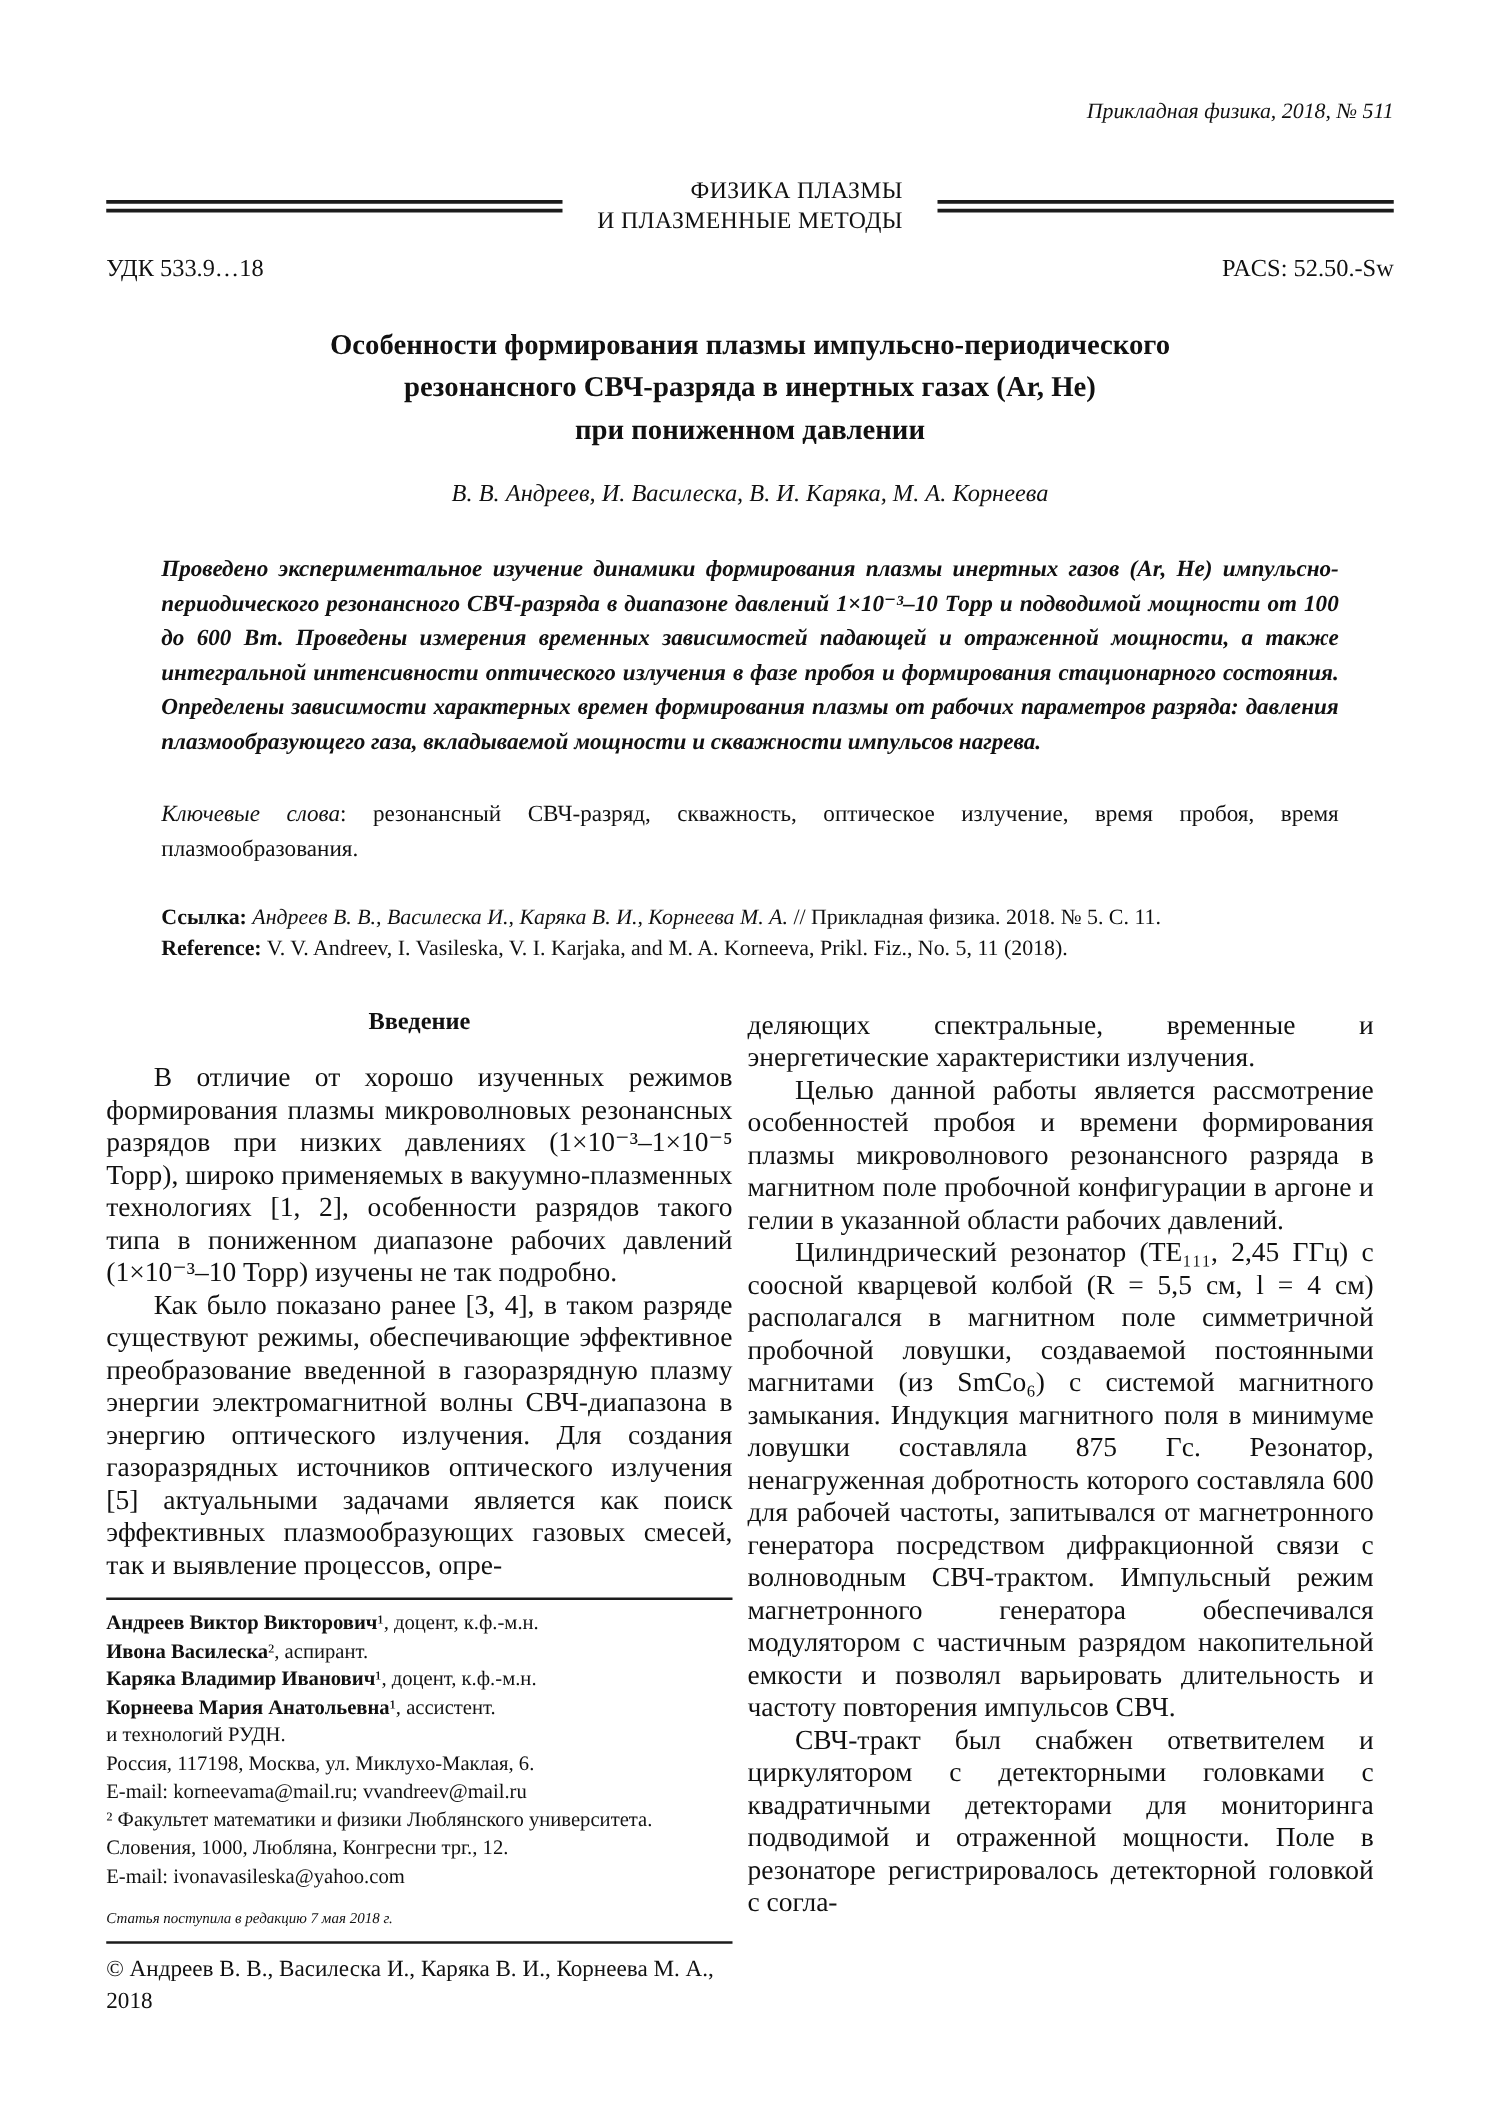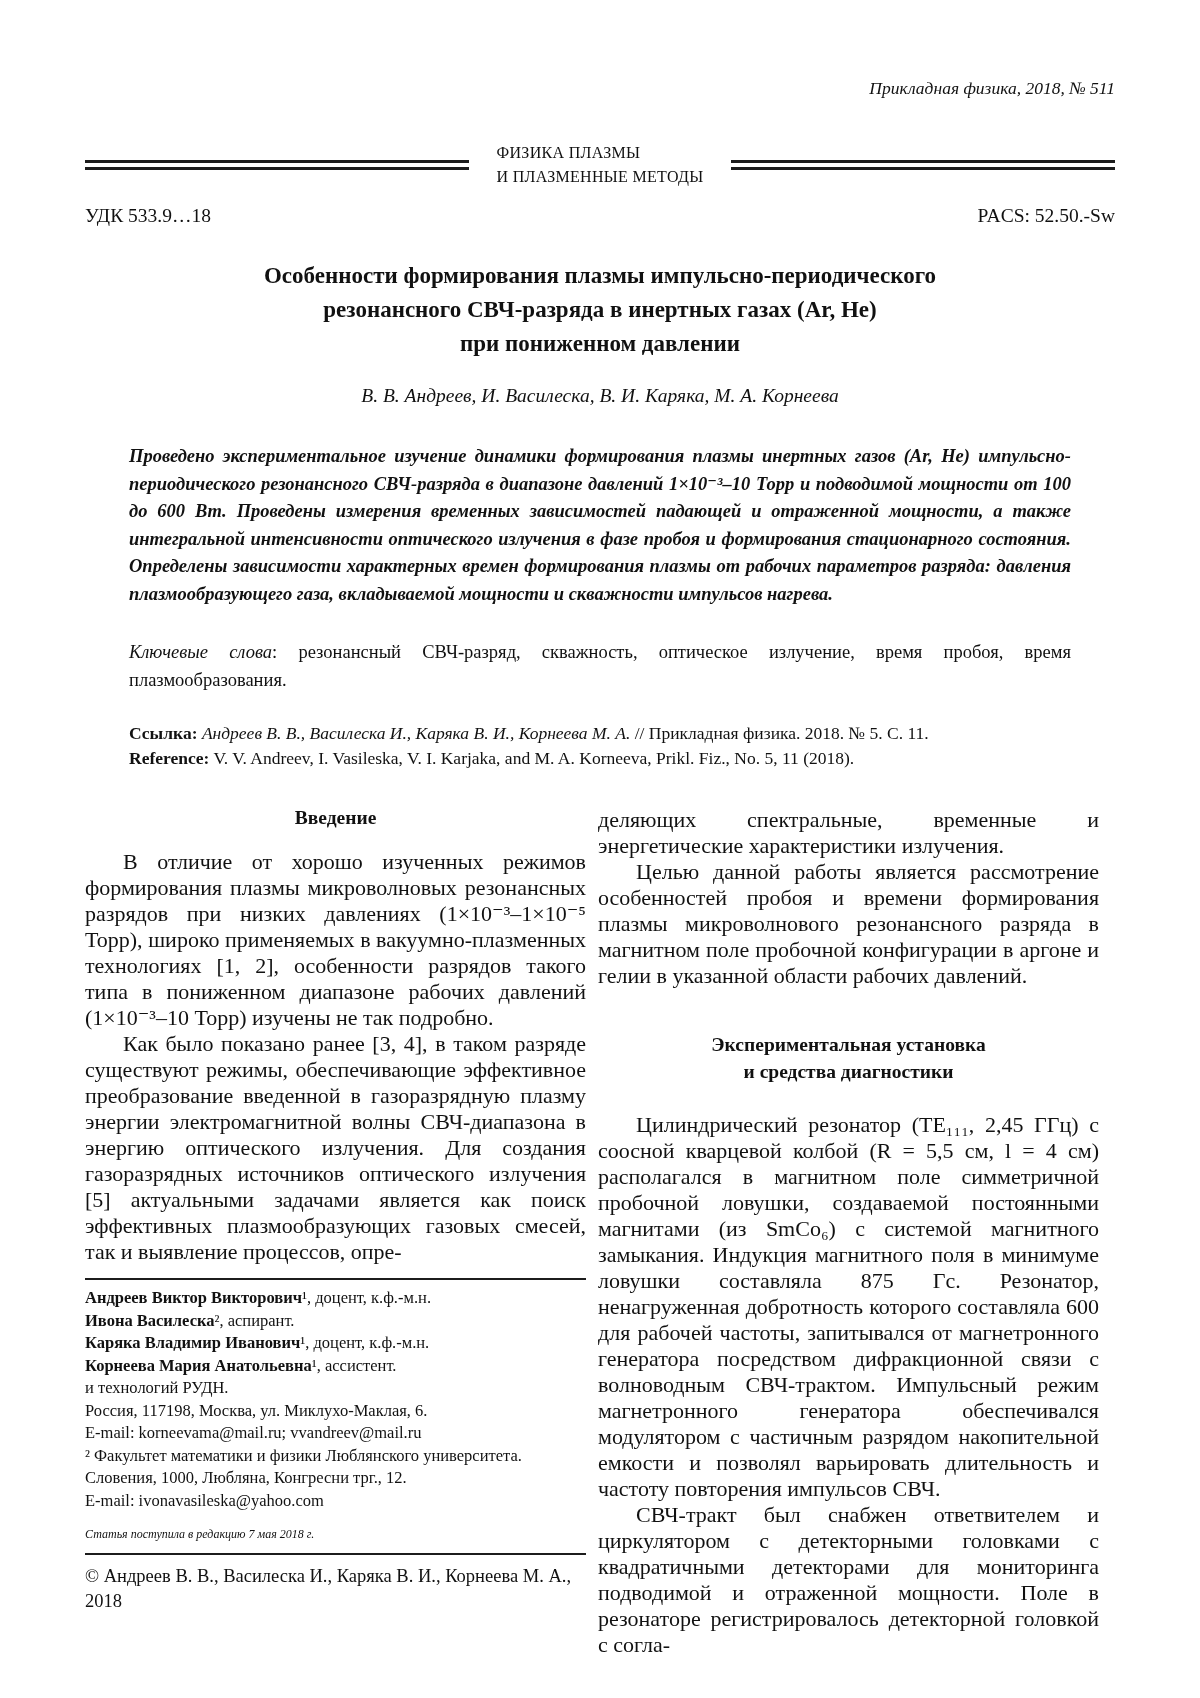--- a/index.html
+++ b/index.html
@@ -30,22 +30,22 @@
   }
   .double-rule {
     flex: 1 1 0;
     height: 10px;
     border-top: 3.5px solid #1c1c1c;
     border-bottom: 3.5px solid #1c1c1c;
   }
   .banner-text {
     flex: 0 0 auto;
     padding: 0 28px;
-    text-align: left;
-    font-size: 16px;
+    text-align: right;
+    font-size: 19px;
     line-height: 24px;
     letter-spacing: 0.3px;
   }
   
   .codes-row {
     margin-top: 16px;
     display: flex;
     justify-content: space-between;
     font-size: 19.5px;
   }
@@ -200,23 +200,19 @@
       </div>
 
       <div class="received">Статья поступила в редакцию 7 мая 2018 г.</div>
       <div class="copy-rule"></div>
       <div class="copyright">© Андреев В. В., Василеска И., Каряка В. И., Корнеева М. А., 2018</div>
     </div>
 
     <div class="col">
       <p class="no-indent first-line-offset">деляющих спектральные, временные и энергетические характеристики излучения.</p>
       <p>Целью данной работы является рассмотрение особенностей пробоя и времени формирования плазмы микроволнового резонансного разряда в магнитном поле пробочной конфигурации в аргоне и гелии в указанной области рабочих давлений.</p>
-      <div class="setup-heading">
-        <span>Экспериментальная установка</span>
-        <span>и средства диагностики</span>
-      </div>
       <p>Цилиндрический резонатор (TE₁₁₁, 2,45 ГГц) с соосной кварцевой колбой (R = 5,5 см, l = 4 см) располагался в магнитном поле симметричной пробочной ловушки, создаваемой постоянными магнитами (из SmCo₆) с системой магнитного замыкания. Индукция магнитного поля в минимуме ловушки составляла 875 Гс. Резонатор, ненагруженная добротность которого составляла 600 для рабочей частоты, запитывался от магнетронного генератора посредством дифракционной связи с волноводным СВЧ-трактом. Импульсный режим магнетронного генератора обеспечивался модулятором с частичным разрядом накопительной емкости и позволял варьировать длительность и частоту повторения импульсов СВЧ.</p>
       <p>СВЧ-тракт был снабжен ответвителем и циркулятором с детекторными головками с квадратичными детекторами для мониторинга подводимой и отраженной мощности. Поле в резонаторе регистрировалось детекторной головкой с согла-</p>
     </div>
 
   </div>
 
 </div>
 
 </body></html>

